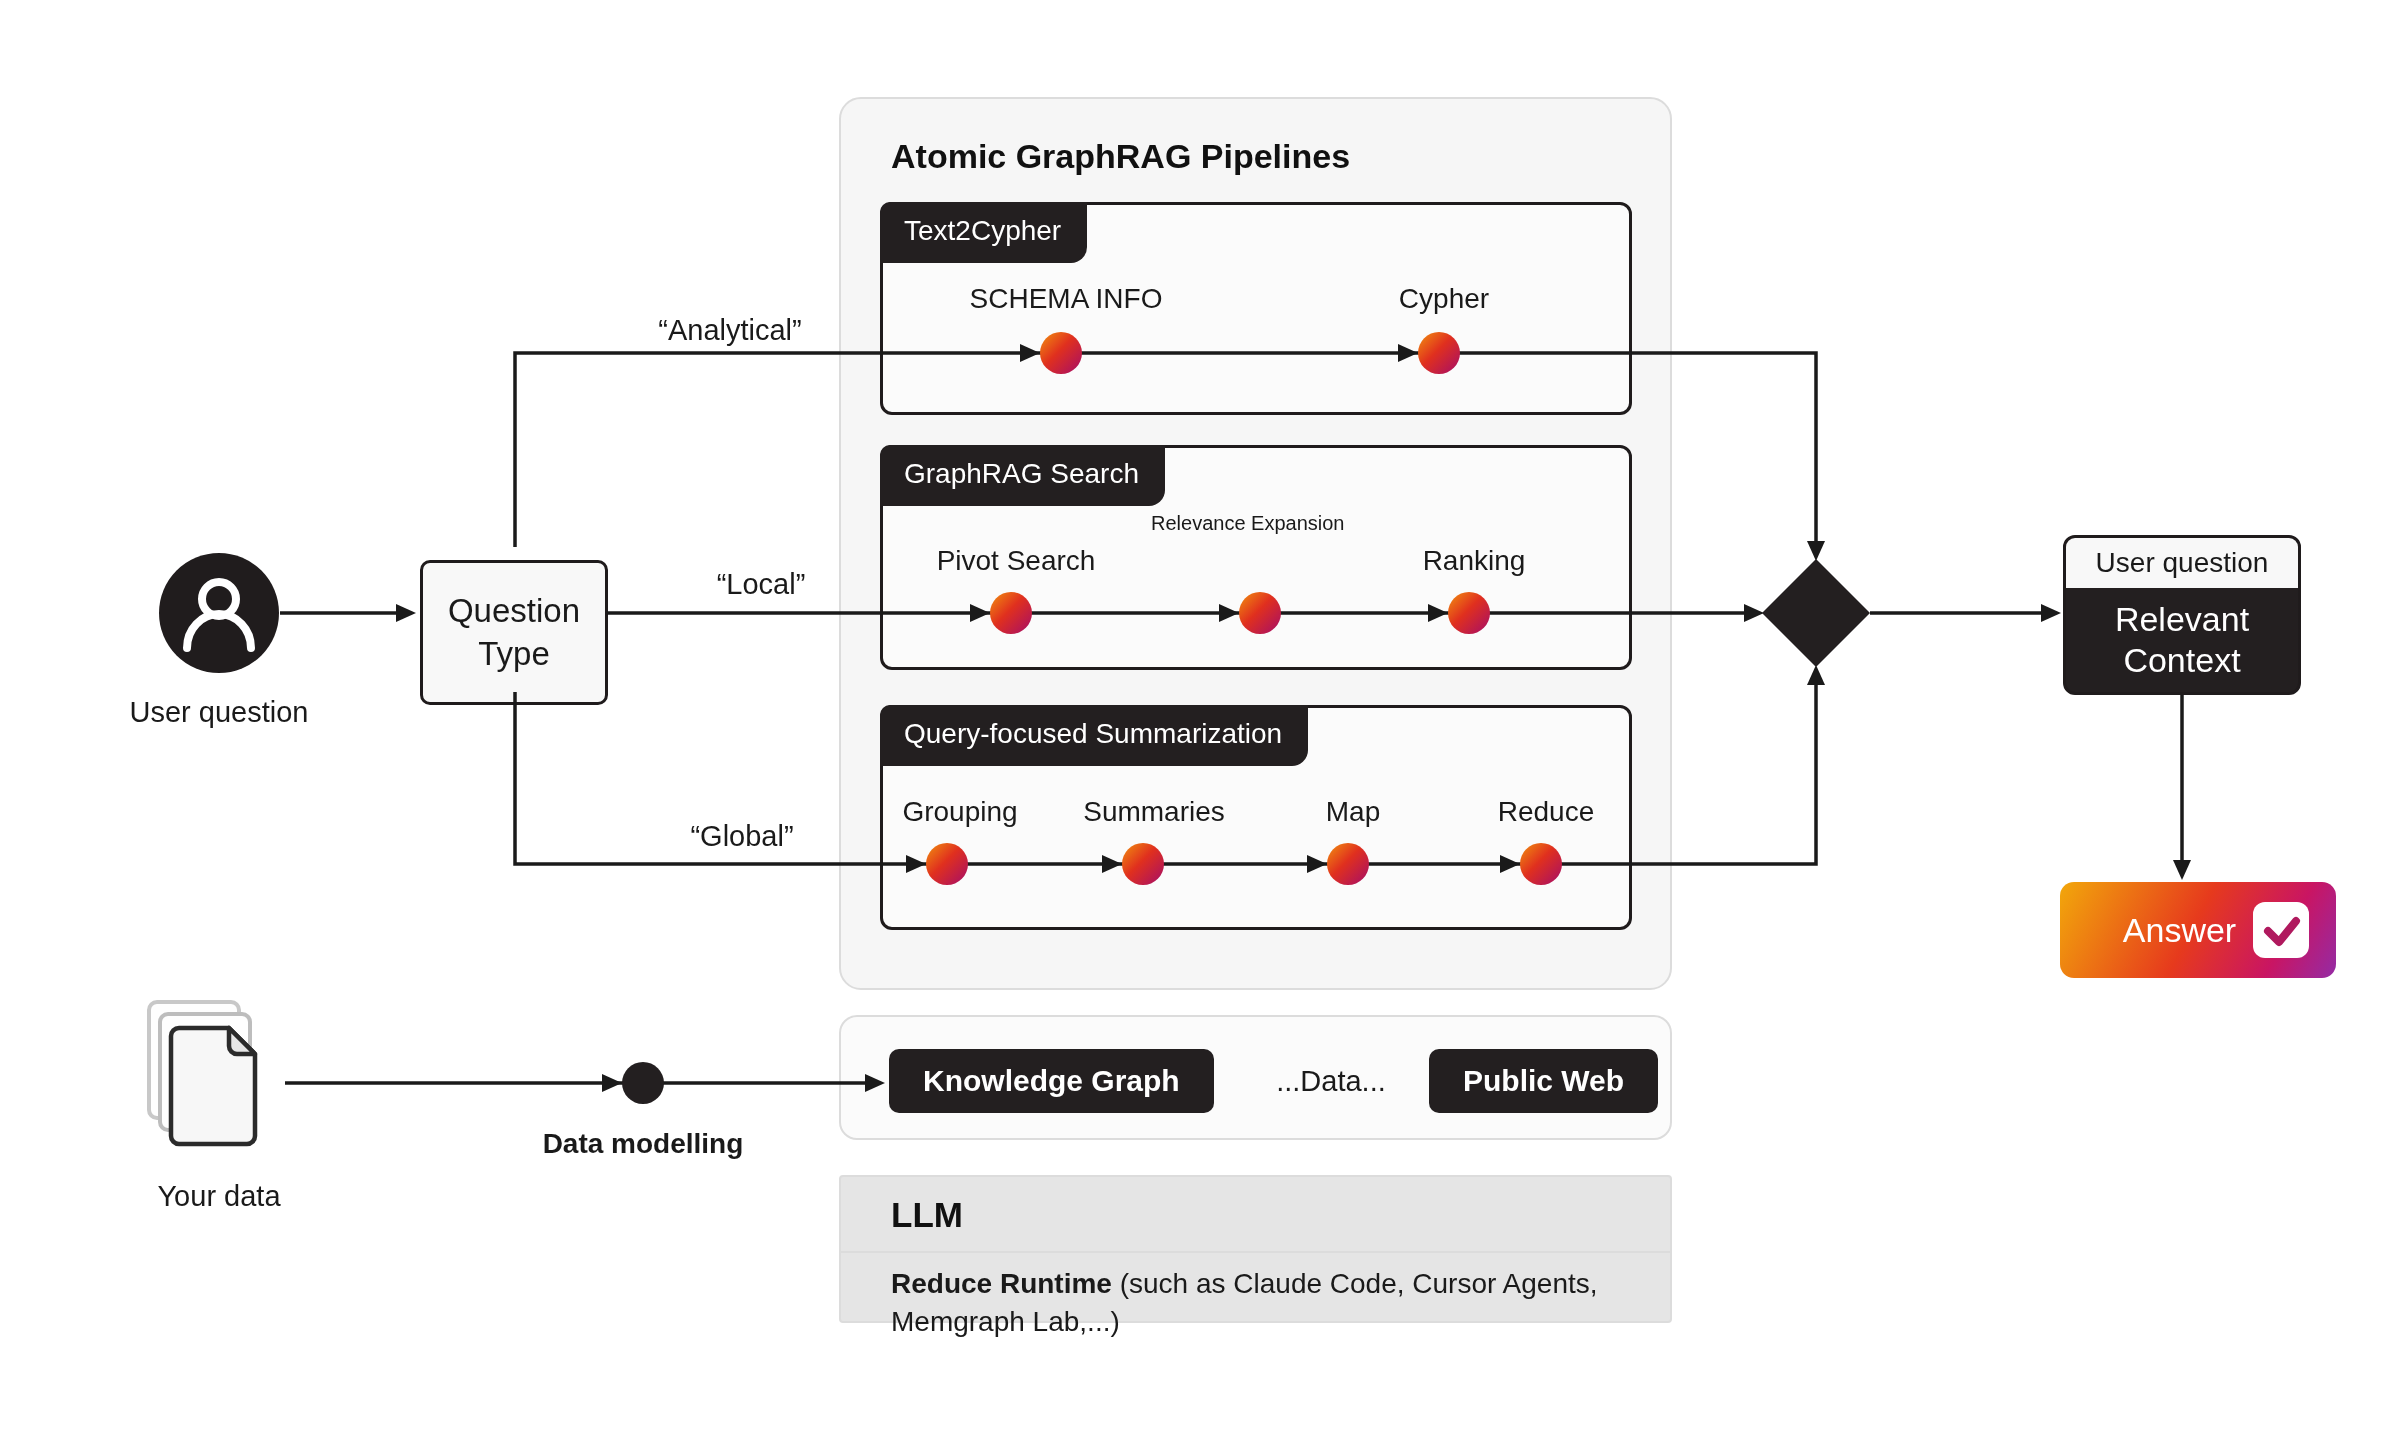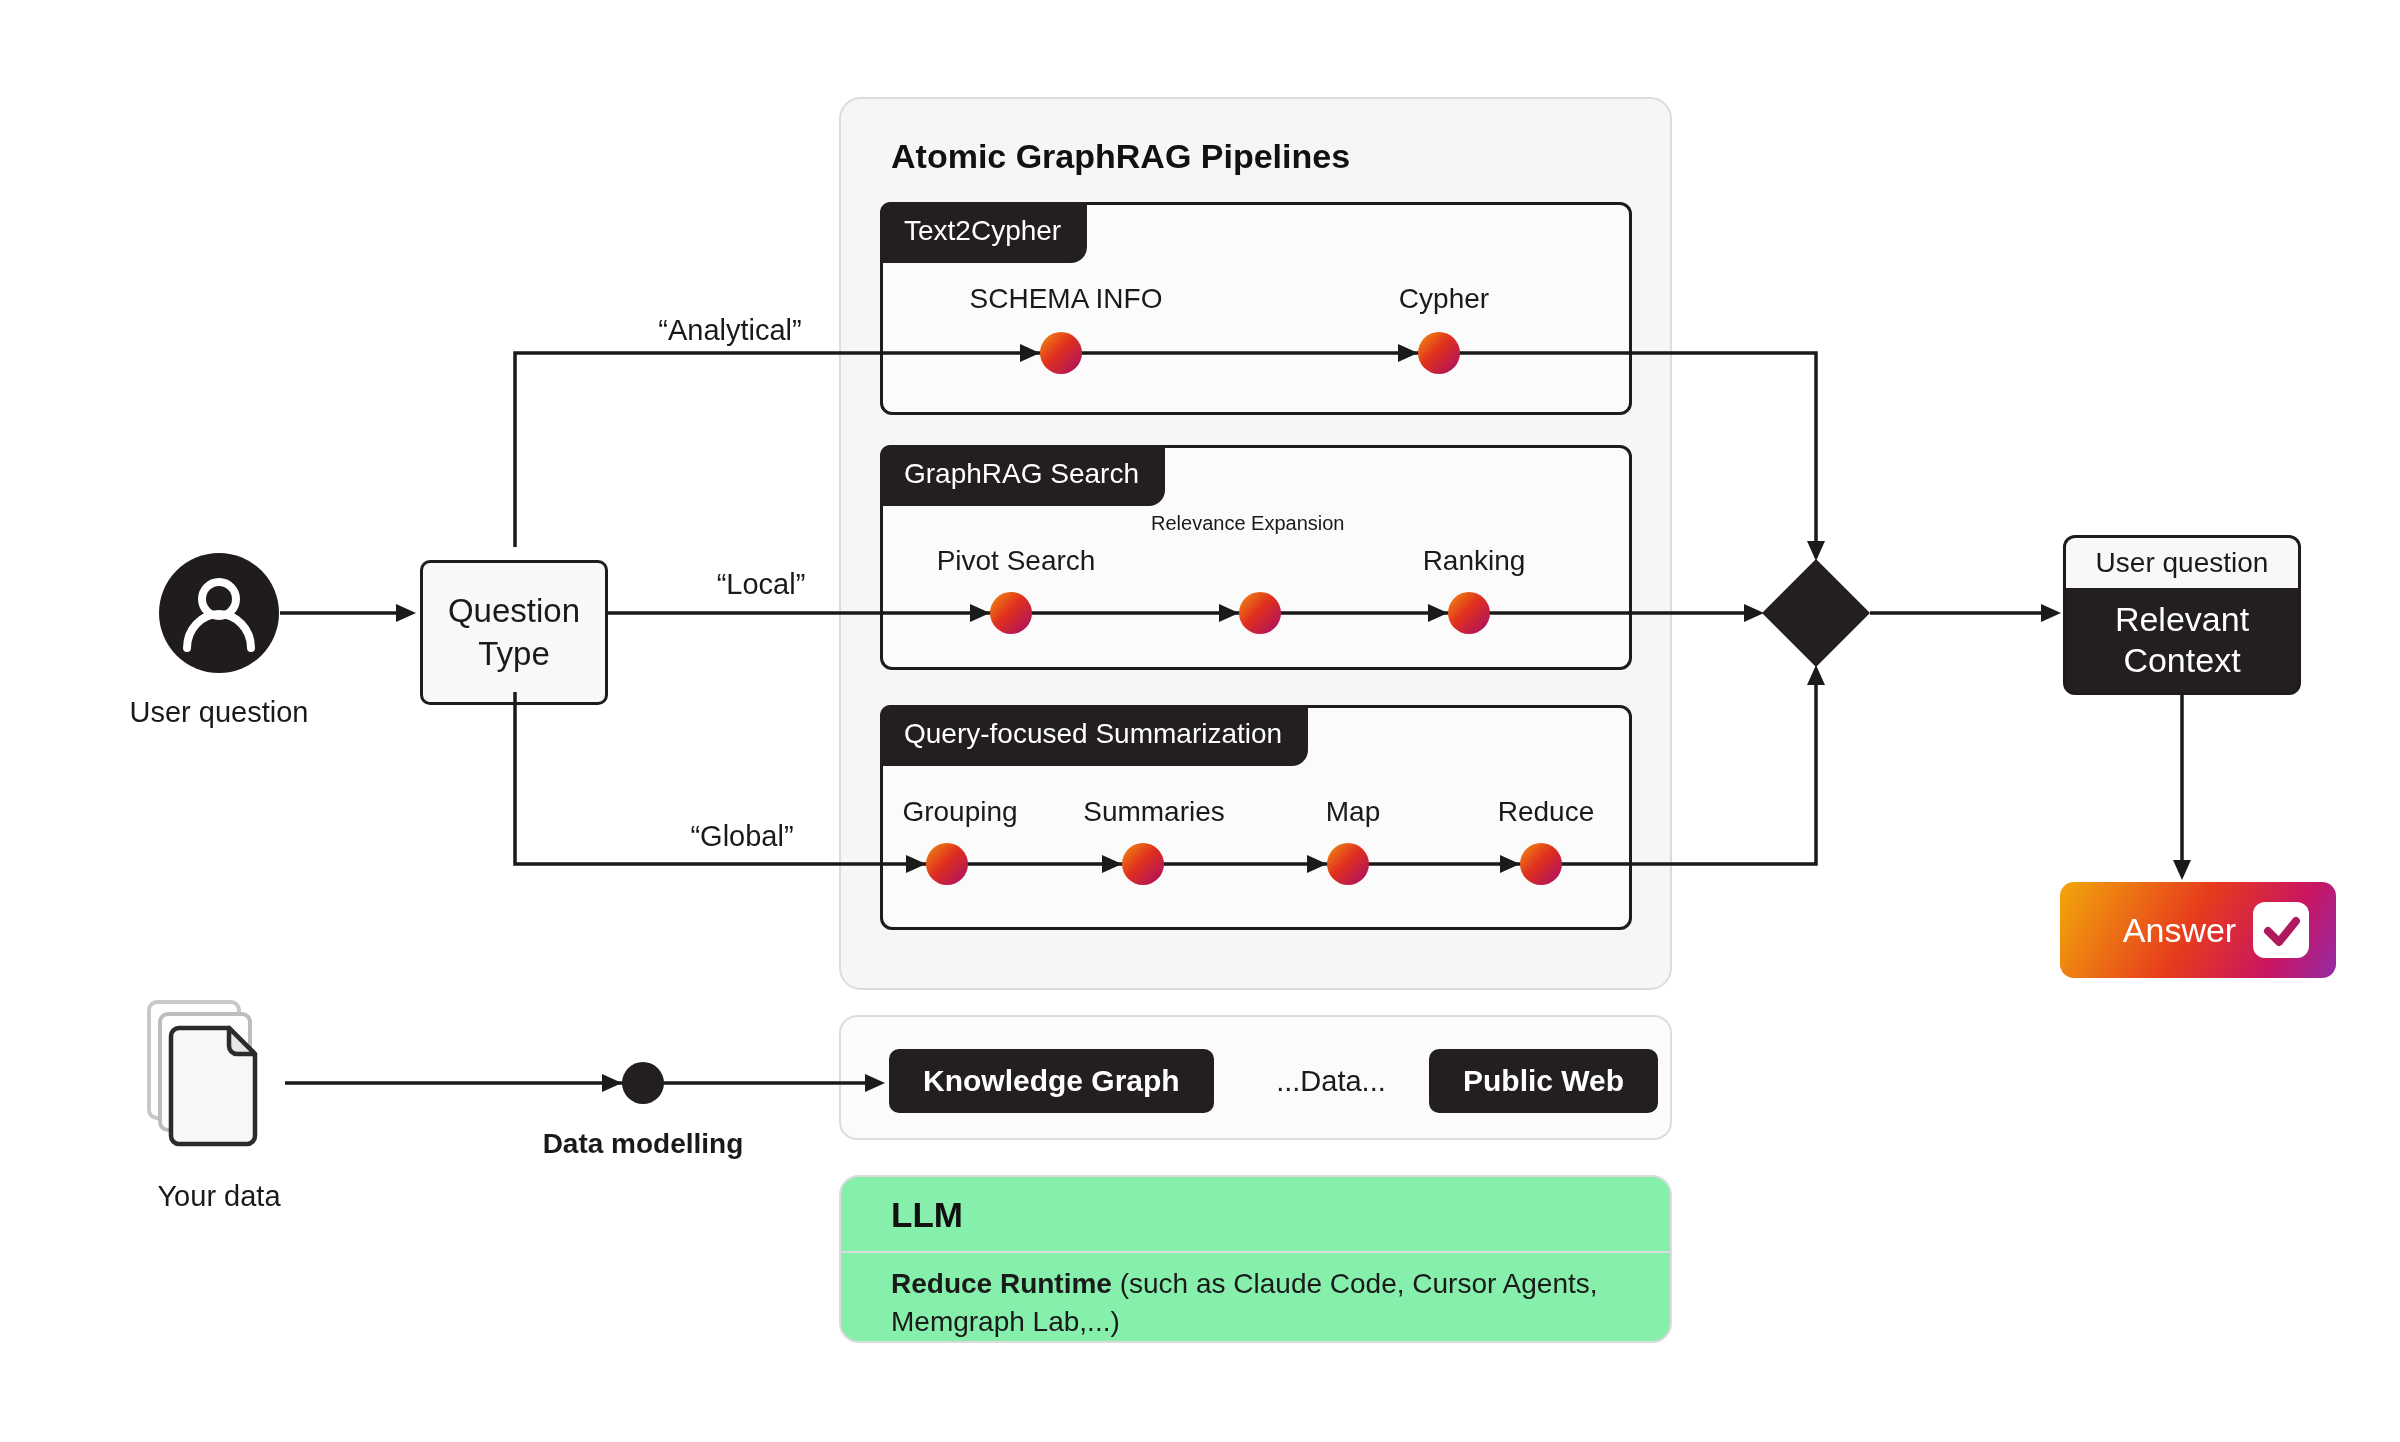--- a/index.html
+++ b/index.html
@@ -42,21 +42,21 @@
   .docs{left:145px;top:998px;}
   .your-data-label{left:79px;top:1180px;width:280px;text-align:center;font-size:29px;}
   .dm-label{left:493px;top:1128px;width:300px;text-align:center;font-size:28px;font-weight:bold;}
   .kg-bar{left:839px;top:1015px;width:833px;height:125px;background:#FBFBFB;border:2px solid #DCDCDC;border-radius:18px;box-sizing:border-box;}
   .pill{position:absolute;top:32px;height:64px;line-height:64px;background:#231F20;color:#ffffff;
         font-size:30px;font-weight:bold;border-radius:10px;padding:0 34px;white-space:nowrap;}
   .pill.kg{left:48px;}
   .pill.pw{left:588px;}
   .data-text{position:absolute;left:370px;top:32px;width:240px;text-align:center;line-height:64px;font-size:29px;}
   
-  .llm-box{left:839px;top:1175px;width:833px;height:168px;background:#86efac;border:2px solid #DCDCDC;border-radius:20px;box-sizing:border-box;}
+  .llm-box{left:839px;top:1175px;width:833px;height:148px;background:#e5e5e5;border:2px solid #DCDCDC;border-radius:4px;box-sizing:border-box;}
   .llm-title{position:absolute;left:50px;top:18px;font-size:35px;font-weight:bold;color:#111;}
   .llm-divider{position:absolute;left:0;top:74px;width:100%;height:0;border-top:2px solid #DCDCDC;}
   .llm-runtime{position:absolute;left:50px;top:88px;width:710px;font-size:28px;line-height:1.34;color:#1a1a1a;}
   .llm-runtime b{font-weight:bold;}
   
   .overlay{position:absolute;left:0;top:0;width:2400px;height:1442px;pointer-events:none;z-index:10;}
 </style>
 </head>
 <body>
 

